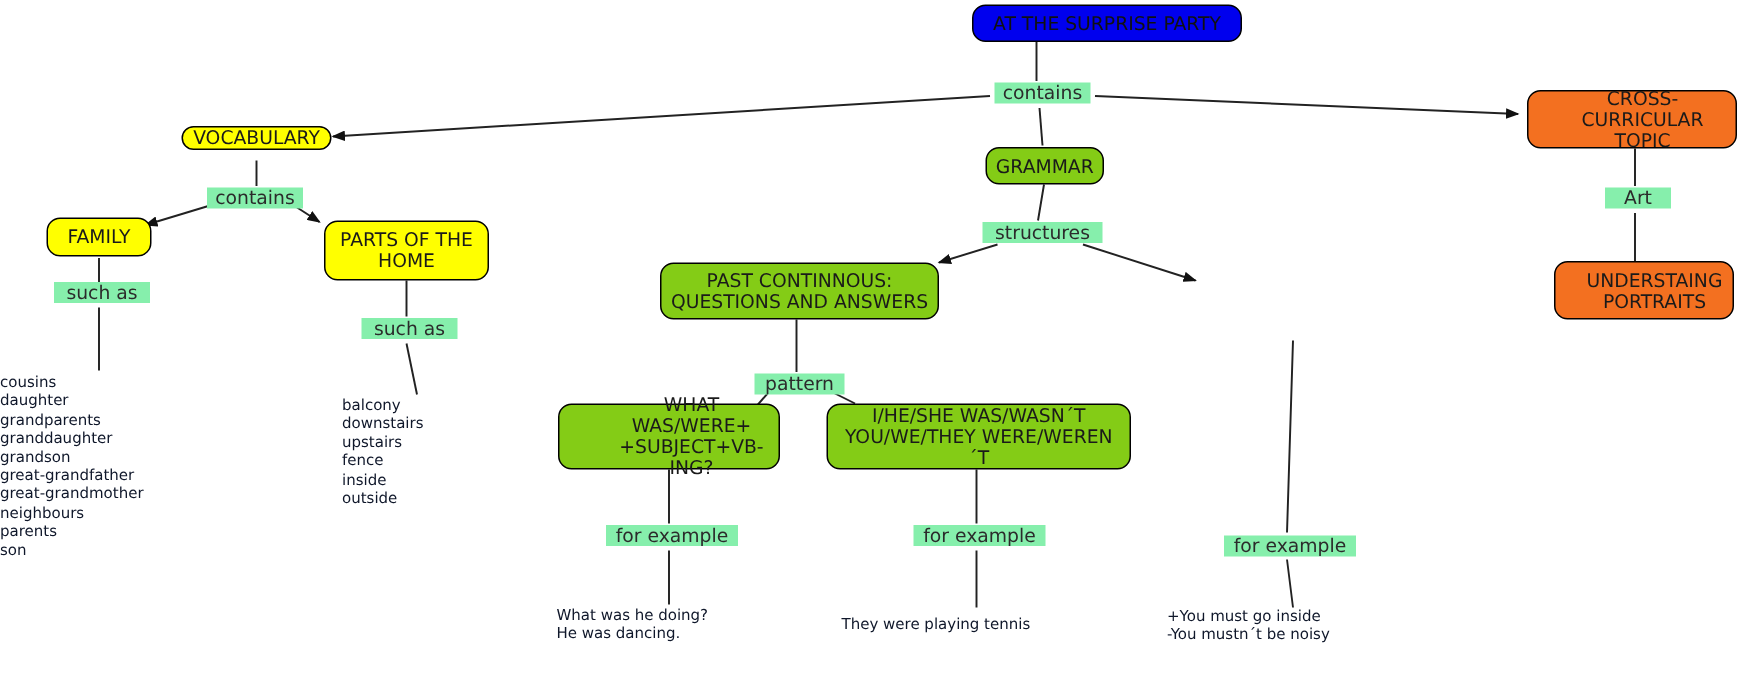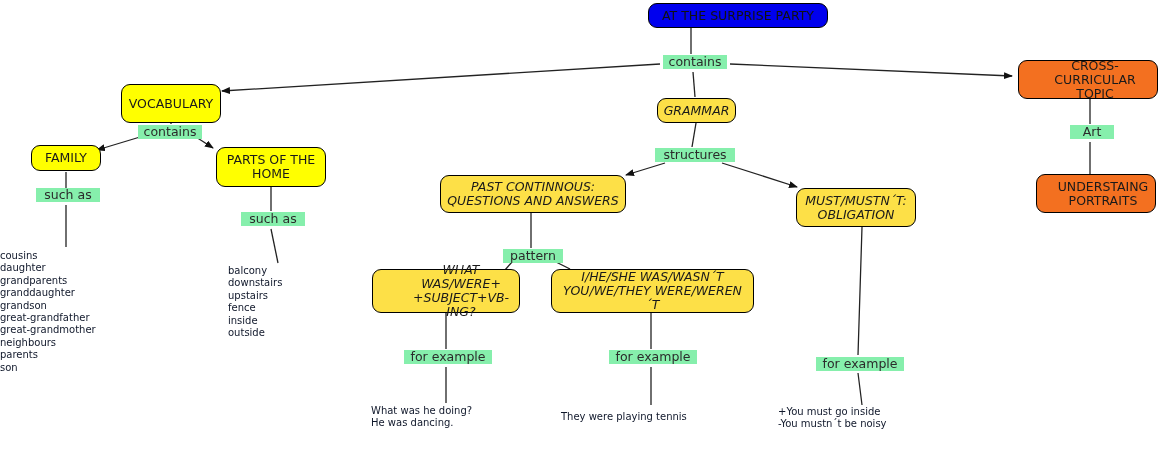--- a/index.html
+++ b/index.html
@@ -35,21 +35,21 @@
     text-align: center;
     line-height: 1.12;
     font-size: 12.5px;
     color: #1a1a1a;
     padding: 2px 6px;
     white-space: pre-line;
     z-index: 2;
   }
   .node.blue   { background: #0000ee; color: #111111; }
   .node.yellow { background: #ffff00; color: #1a1a1a; }
-  .node.green  { background: #fde047; color: #1a1a1a; font-style: italic; }
+  .node.green  { background: #84cc16; color: #1a1a1a; }
   .node.orange { background: #f37020; color: #1a1a1a; padding-left: 20px; }
 
   .linklabel {
     position: absolute;
     font-size: 12.5px;
     color: #2b2b2b;
     background: #86efac;
     white-space: nowrap;
     text-align: center;
     z-index: 3;
@@ -118,34 +118,32 @@
 
     <line x1="862" y1="227" x2="858" y2="355" stroke="#222" stroke-width="1.3"></line>
     <line x1="858" y1="373" x2="862" y2="405" stroke="#222" stroke-width="1.3"></line>
 
     <line x1="1090" y1="99" x2="1090" y2="124" stroke="#222" stroke-width="1.3"></line>
     <line x1="1090" y1="142" x2="1090" y2="174" stroke="#222" stroke-width="1.3"></line>
   </svg>
 
   <div class="node blue" style="left:601px; top:3px; width:180px; height:25px;margin-left:47px;">AT THE SURPRISE PARTY</div>
 
-  <div class="node yellow" style="left:121px; top:84px; width:100px; height:39px;">VOCABULARY</div>
+  <div class="node yellow" style="left:121px; top:84px; width:100px; height:16px;">VOCABULARY</div>
 
   <div class="node yellow" style="left:31px; top:145px; width:70px; height:26px;">FAMILY</div>
 
   <div class="node yellow" style="left:216px; top:147px; width:110px; height:40px;">PARTS OF THE
 HOME</div>
 
   <div class="node green" style="left:657px; top:98px; width:79px; height:25px;">GRAMMAR</div>
 
   <div class="node green" style="left:440px; top:175px; width:186px; height:38px;">PAST CONTINNOUS:
 QUESTIONS AND ANSWERS</div>
 
-  <div class="node green" style="left:796px; top:188px; width:120px; height:39px;">MUST/MUSTN´T:
-OBLIGATION</div>
 
   <div class="node green" style="left:372px; top:269px; width:148px; height:44px;padding-left:36px;">WHAT WAS/WERE+
 +SUBJECT+VB-ING?</div>
 
   <div class="node green" style="left:551px; top:269px; width:203px; height:44px;">I/HE/SHE WAS/WASN´T
 YOU/WE/THEY WERE/WEREN´T</div>
 
   <div class="node orange" style="left:1018px; top:60px; width:140px; height:39px;">CROSS-CURRICULAR
 TOPIC</div>
 

